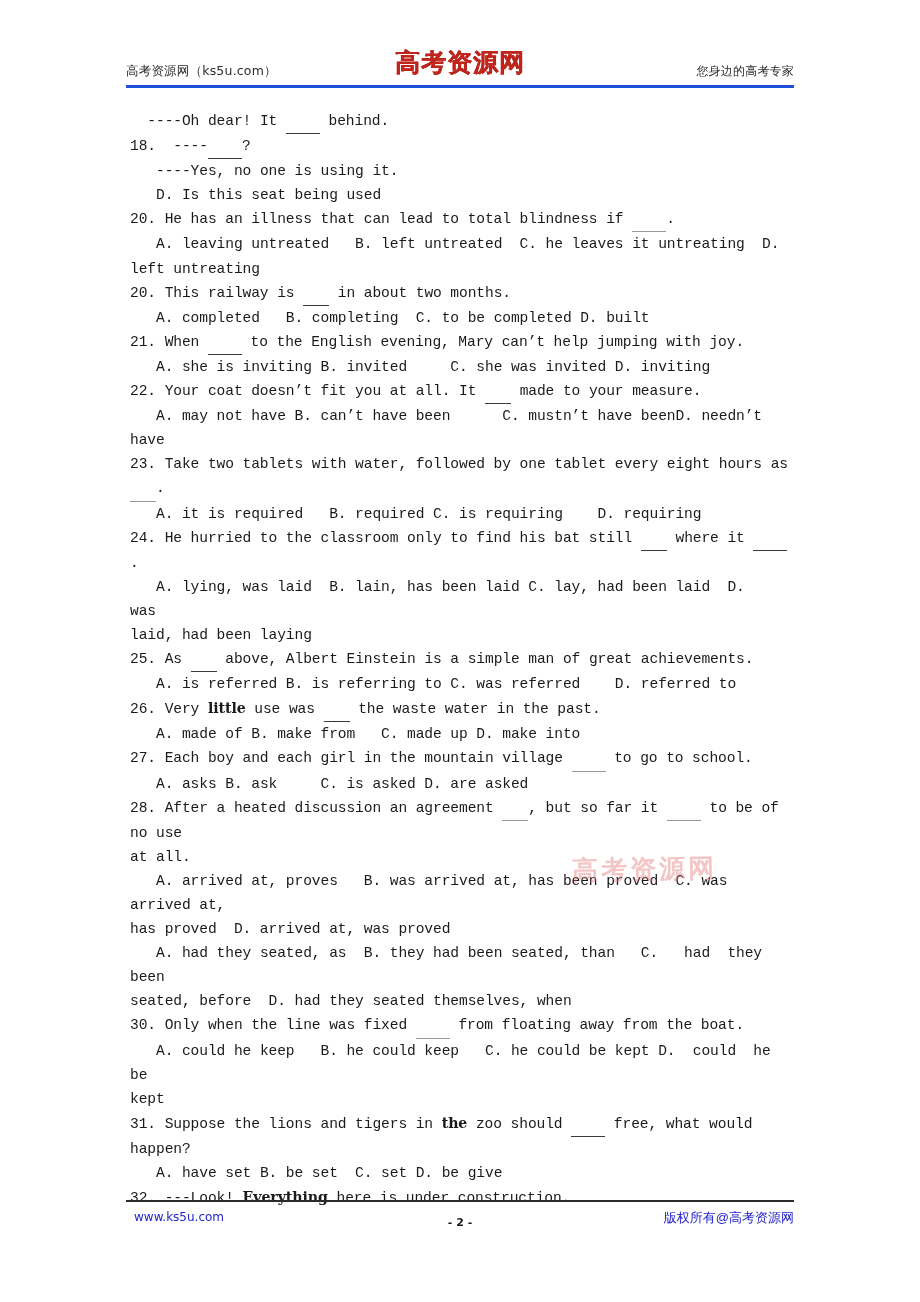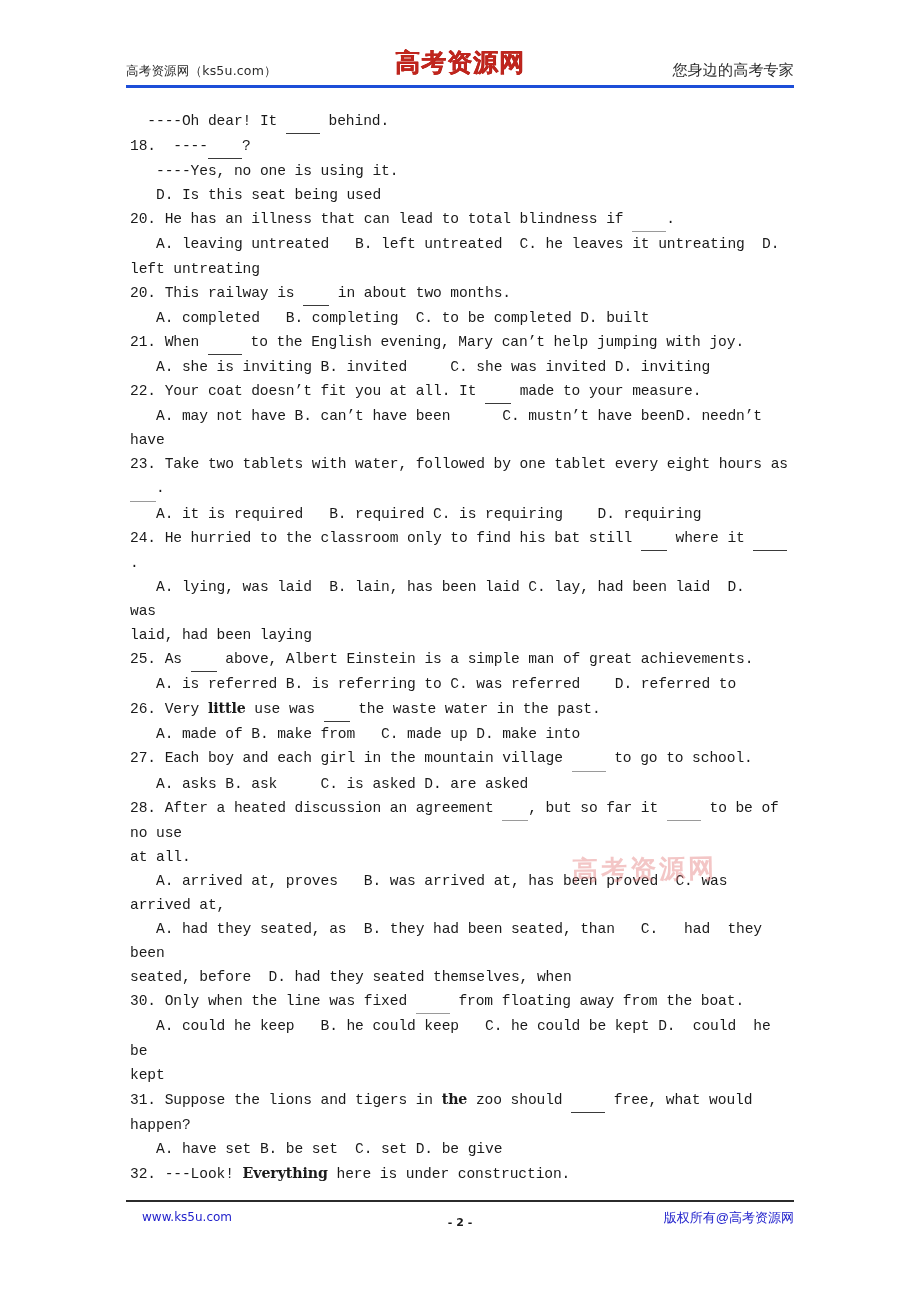--- a/index.html
+++ b/index.html
@@ -42,21 +42,21 @@
     font-size: 12.5px;
     color: #2b2b2b;
     white-space: nowrap;
     letter-spacing: .2px;
   }
   .hdr-right {
     position: absolute;
     right: 0;
     bottom: 5px;
     font-family: Liberation Sans, sans-serif;
-    font-size: 15px;
+    font-size: 12px;
     color: #2b2b2b;
     white-space: nowrap;
     letter-spacing: .2px;
   }
   .hdr-logo {
     position: absolute;
     left: 50%;
     transform: translateX(-50%);
     top: -6px;
     font-family: "DejaVu Serif", serif;
@@ -122,21 +122,21 @@
     position: absolute;
     left: 126px;
     top: 1200px;
     width: 668px;
     height: 38px;
     border-top: 2px solid #2b2b2b;
     box-sizing: border-box;
   }
   .ftr-left {
     position: absolute;
-    left: 16px;
+    left: 8px;
     top: 8px;
     font-family: "DejaVu Sans", sans-serif;
     font-size: 12px;
     color: #2222cc;
     white-space: nowrap;
   }
   .ftr-center {
     position: absolute;
     left: 50%;
     transform: translateX(-50%);
@@ -190,20 +190,21 @@
       <div class="line"><span>laid, had been laying</span></div>
       <div class="line"><span>25. As </span><span class="blank bl-s">&nbsp;</span><span> above, Albert Einstein is a simple man of great achievements.</span></div>
       <div class="line"><span>   A. is referred B. is referring to C. was referred    D. referred to</span></div>
       <div class="line"><span>26. Very </span><span class="b">little</span><span> use was </span><span class="blank bl-s">&nbsp;</span><span> the waste water in the past.</span></div>
       <div class="line"><span>   A. made of B. make from   C. made up D. make into</span></div>
       <div class="line"><span>27. Each boy and each girl in the mountain village </span><span class="blank bl-m bl-gr">&nbsp;</span><span> to go to school.</span></div>
       <div class="line"><span>   A. asks B. ask     C. is asked D. are asked</span></div>
       <div class="line"><span>28. After a heated discussion an agreement </span><span class="blank bl-s bl-gr">&nbsp;</span><span>, but so far it </span><span class="blank bl-m bl-gr">&nbsp;</span><span> to be of no use</span></div>
       <div class="line"><span>at all.</span></div>
       <div class="line"><span>   A. arrived at, proves   B. was arrived at, has been proved  C. was arrived at,</span></div>
+      <div class="line"><span>has proved  D. arrived at, was proved</span></div>
       <div class="line"><span>   A. had they seated, as  B. they had been seated, than   C.   had  they  been</span></div>
       <div class="line"><span>seated, before  D. had they seated themselves, when</span></div>
       <div class="line"><span>30. Only when the line was fixed </span><span class="blank bl-m bl-gr">&nbsp;</span><span> from floating away from the boat.</span></div>
       <div class="line"><span>   A. could he keep   B. he could keep   C. he could be kept D.  could  he  be</span></div>
       <div class="line"><span>kept</span></div>
       <div class="line"><span>31. Suppose the lions and tigers in </span><span class="b">the</span><span> zoo should </span><span class="blank bl-m">&nbsp;</span><span> free, what would happen?</span></div>
       <div class="line"><span>   A. have set B. be set  C. set D. be give</span></div>
       <div class="line"><span>32. ---Look! </span><span class="b">Everything</span><span> here is under construction.</span></div>
     </div>
 

